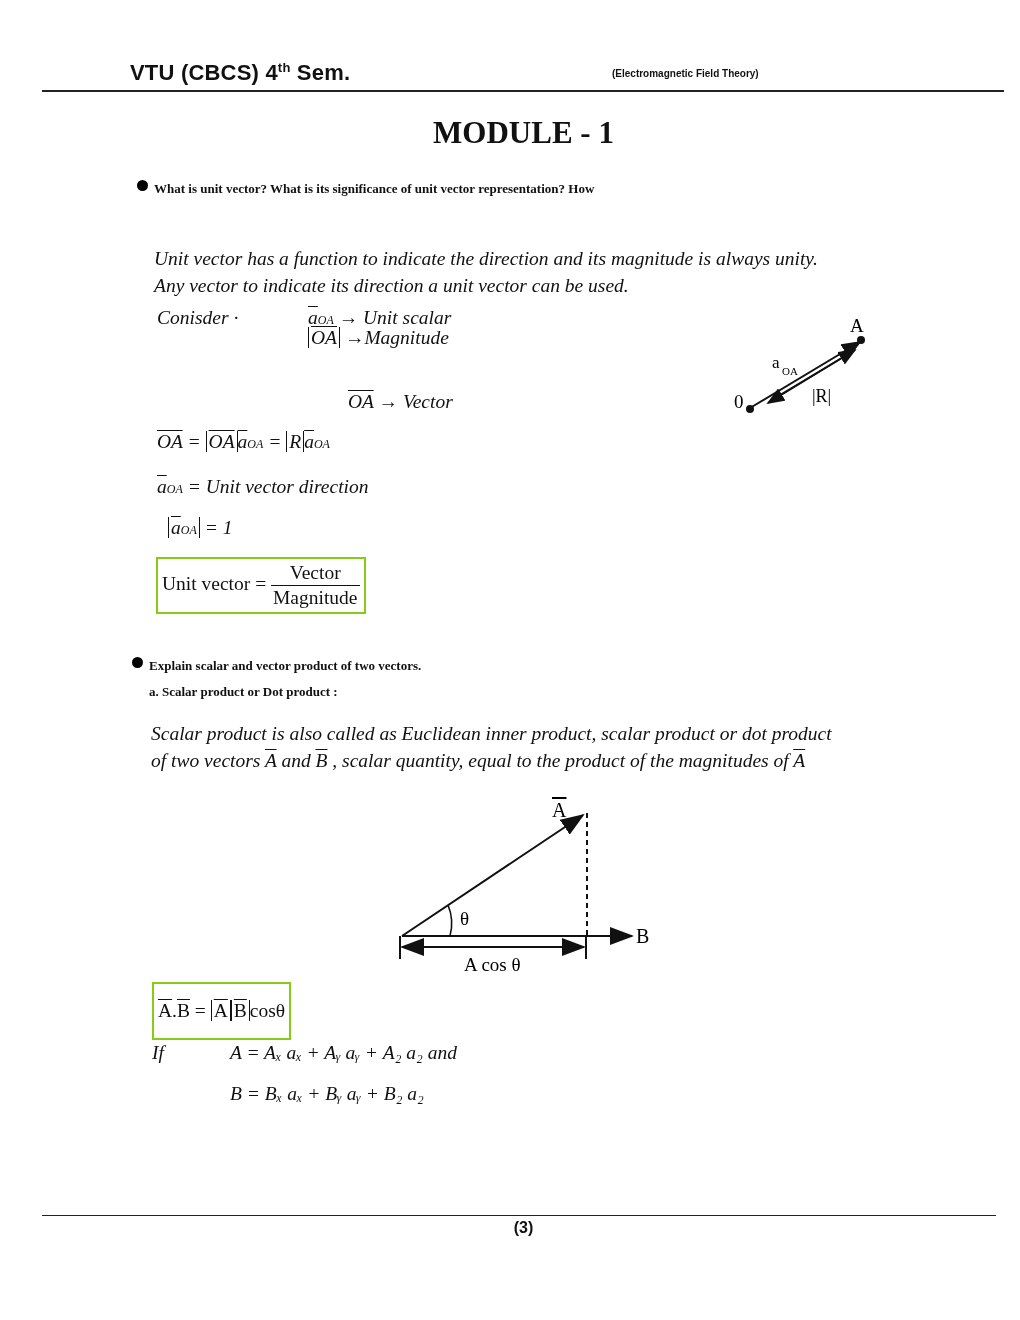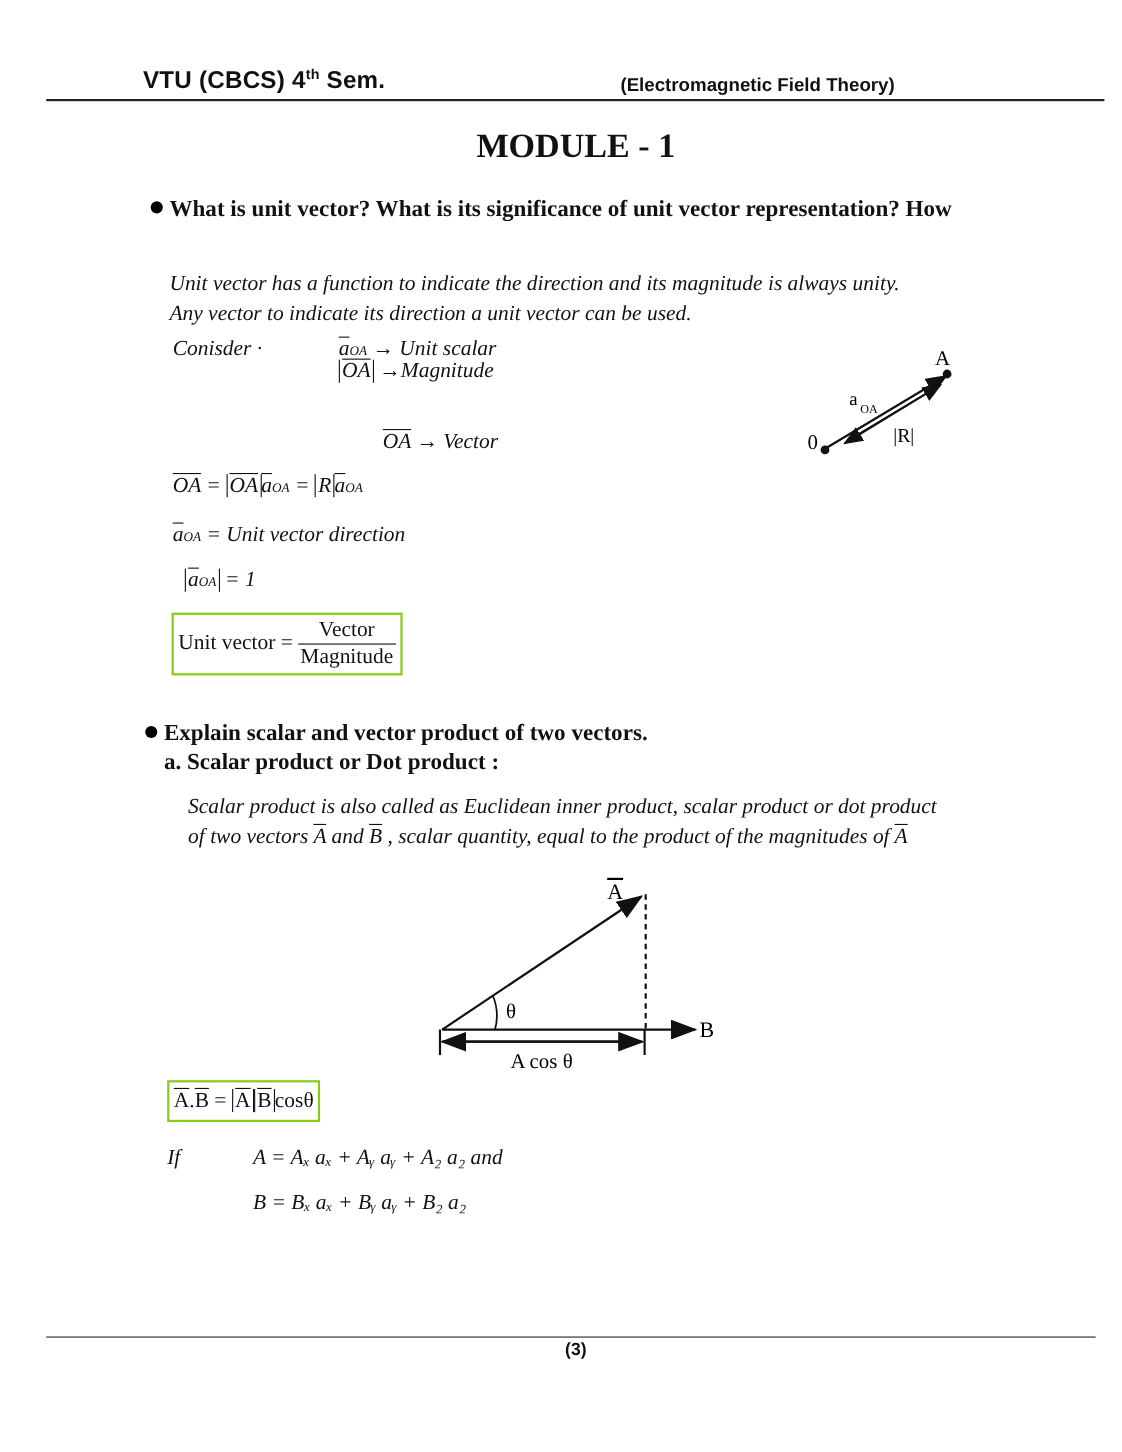--- a/index.html
+++ b/index.html
@@ -1,25 +1,25 @@
 <!DOCTYPE html>
 <html><head>
 <meta charset="utf-8">
 <style>
   html, body { margin: 0; padding: 0; background: #ffffff; }
   body { width: 1020px; height: 1320px; position: relative; overflow: hidden; color: #111; }
   .abs { position: absolute; }
   .hdr { font-family: "Liberation Sans", sans-serif; font-weight: bold; }
   .hdr-left { left: 130px; top: 60px; font-size: 22px; letter-spacing: 0.2px; }
   .hdr-left sup { font-size: 13px; }
-  .hdr-right { left: 564px; top: 68px; font-size: 17px; }
+  .hdr-right { left: 612px; top: 68px; font-size: 10px; }
   .rule { height: 0; border-top: 2px solid #222; }
   .serif { font-family: "Liberation Serif", serif; }
   .module { left: 0; width: 1047px; text-align: center; top: 115px; font-size: 31px; font-weight: bold; }
-  .q { font-size: 21px; font-weight: bold; line-height: 26px; }
+  .q { font-size: 13px; font-weight: bold; line-height: 26px; }
   .p { font-size: 19.5px; line-height: 27px; font-style: italic; }
   .bullet { display: inline-block; width: 11px; height: 11px; border-radius: 50%; background: #000; margin-right: 6px; vertical-align: 2px; }
   .ov { text-decoration: overline; }
   .bar { border-left: 1.6px solid #111; border-right: 1.6px solid #111; padding: 0 2px; }
   .sub { font-size: 12px; }
   .box { border: 2px solid #84cc16; padding: 2px 4px; }
   .frac { display: inline-block; vertical-align: middle; text-align: center; }
   .frac .num { display: block; border-bottom: 1.5px solid #111; padding: 0 2px; }
   .frac .den { display: block; padding: 0 2px; }
   svg text { font-family: "Liberation Serif", serif; }
@@ -90,21 +90,21 @@
   <text x="52" y="63" font-size="17">a</text>
   <text x="62" y="70" font-size="11">OA</text>
   <text x="92" y="97" font-size="18">|R|</text>
 </svg>
 
 <div class="abs serif q" style="left:132px; top:653px; width:800px;">
   <div><span class="bullet"></span><span>Explain scalar and vector product of two vectors.</span></div>
   <div style="padding-left:17px;">a. Scalar product or Dot product :</div>
 </div>
 
-<div class="abs serif p" style="left:151px; top:720px; width:790px;margin-left:20px;">
+<div class="abs serif p" style="left:151px; top:720px; width:790px;">
   <div>Scalar product is also called as Euclidean inner product, scalar product or dot product</div>
   <div><span>of two vectors </span><span class="ov">A</span><span> and </span><span class="ov">B</span><span> , scalar quantity, equal to the product of the magnitudes of </span><span class="ov">A</span></div>
 </div>
 
 <svg class="abs" style="left:380px; top:795px;" width="300" height="190">
   <defs>
     <marker id="ah2" markerWidth="12" markerHeight="9" refX="11" refY="4.5" orient="auto">
         <path d="M0,0 L12,4.5 L0,9 z" fill="#111"></path>
       </marker>
   </defs>
@@ -115,21 +115,21 @@
   <line x1="206" y1="141" x2="206" y2="164" stroke="#111" stroke-width="2"></line>
   <line x1="40" y1="152" x2="204" y2="152" stroke="#111" stroke-width="2" marker-end="url(#ah2)"></line>
   <line x1="190" y1="152" x2="22" y2="152" stroke="#111" stroke-width="2" marker-end="url(#ah2)"></line>
   <path d="M 68 110 A 48 48 0 0 1 70 141" fill="none" stroke="#111" stroke-width="1.6"></path>
   <text x="80" y="130" font-size="19">θ</text>
   <text x="172" y="22" font-size="20" text-decoration="overline">A</text>
   <text x="256" y="148" font-size="20">B</text>
   <text x="84" y="176" font-size="19">A cos θ</text>
 </svg>
 
-<div class="abs serif box" style="left:152px; top:982px; font-size:19.5px; line-height:30px; padding:2px 4px;">
+<div class="abs serif box" style="left:152px; top:982px; font-size:19.5px; line-height:30px; padding:12px 4px;">
   <span class="ov">A</span><span>.</span><span class="ov">B</span><span> = </span><span class="bar"><span class="ov">A</span></span><span class="bar"><span class="ov">B</span></span><span>cosθ</span>
 </div>
 
 <div class="abs serif p" style="left:152px; top:1039px;">If</div>
 <div class="abs serif p" style="left:230px; top:1039px;">A = Aₓ aₓ + Aᵧ aᵧ + A₂ a₂ and</div>
 <div class="abs serif p" style="left:230px; top:1080px;">B = Bₓ aₓ + Bᵧ aᵧ + B₂ a₂</div>
 
 <div class="abs rule" style="left:42px; width:954px; top:1215px; border-top-width:1.5px;"></div>
 <div class="abs hdr" style="left:0; width:1047px; text-align:center; top:1219px; font-size:16px;">(3)</div>
 

